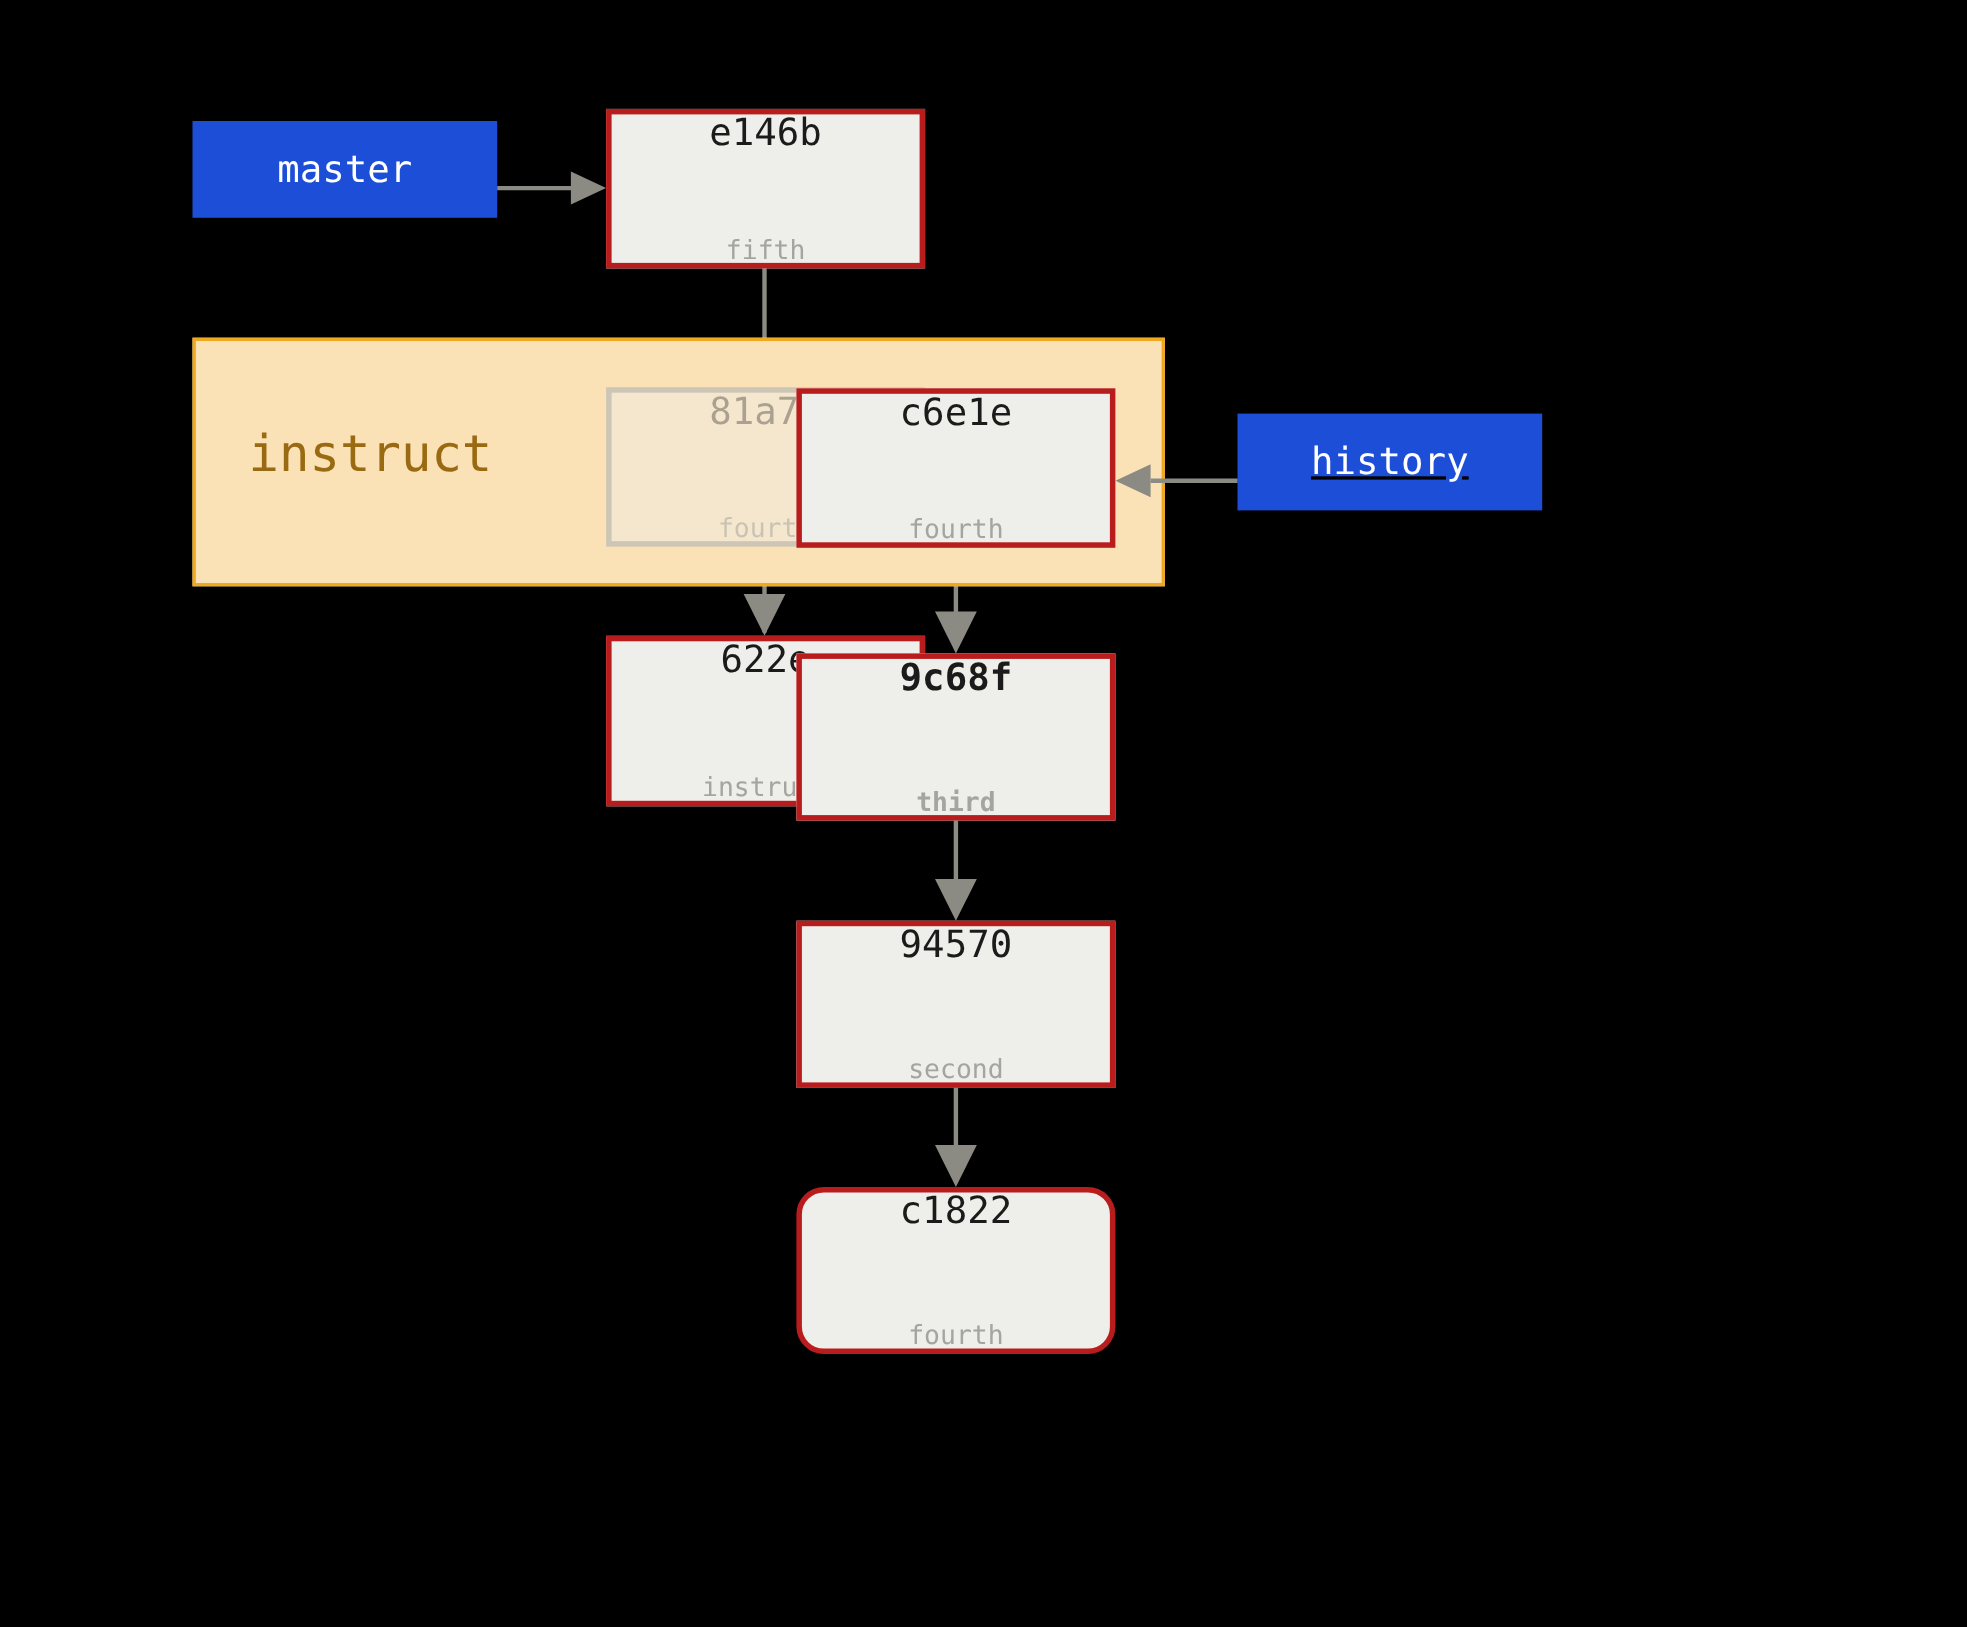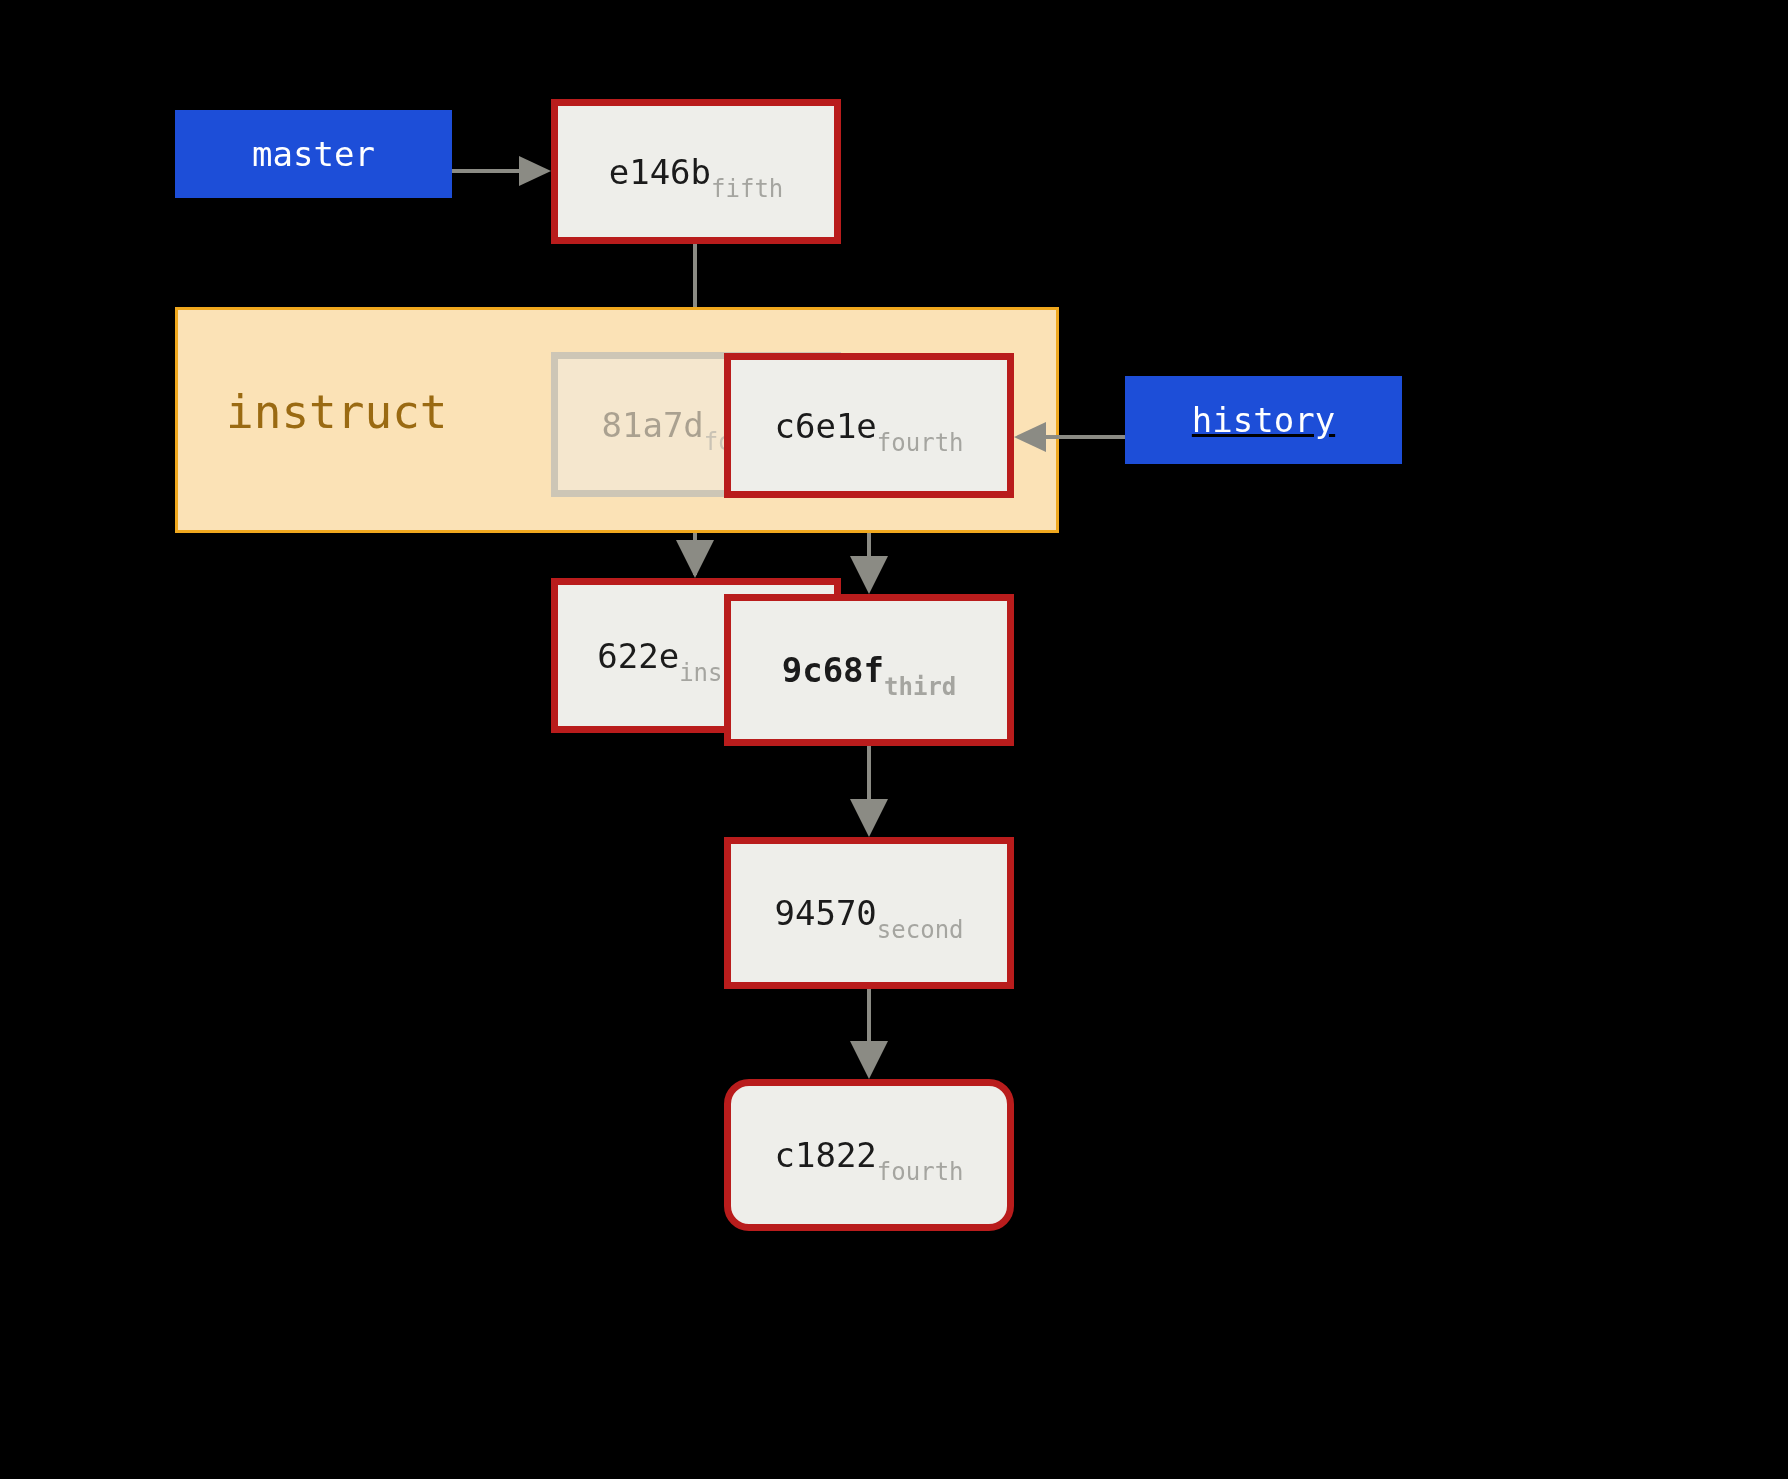--- a/index.html
+++ b/index.html
@@ -20,25 +20,25 @@
     left: 0; top: 0;
     width: 1788px;
     height: 1479px;
   }
 
   
   .node {
     position: absolute;
     box-sizing: border-box;
     background: #eeeeea;
-    border: 7px solid #b91c1c;
+    border: 5px solid #b91c1c;
     display: flex;
-    flex-direction: row;
+    flex-direction: column;
     align-items: center;
-    justify-content: center;
+    justify-content: space-between;
   }
   .node .sha {
     font-family: "DejaVu Sans Mono", "Liberation Mono", monospace;
     font-size: 34px;
     color: #1b1b1b;
     line-height: 1;
     letter-spacing: 0px;
   }
   .node .msg {
     font-family: "DejaVu Sans Mono", "Liberation Mono", monospace;

